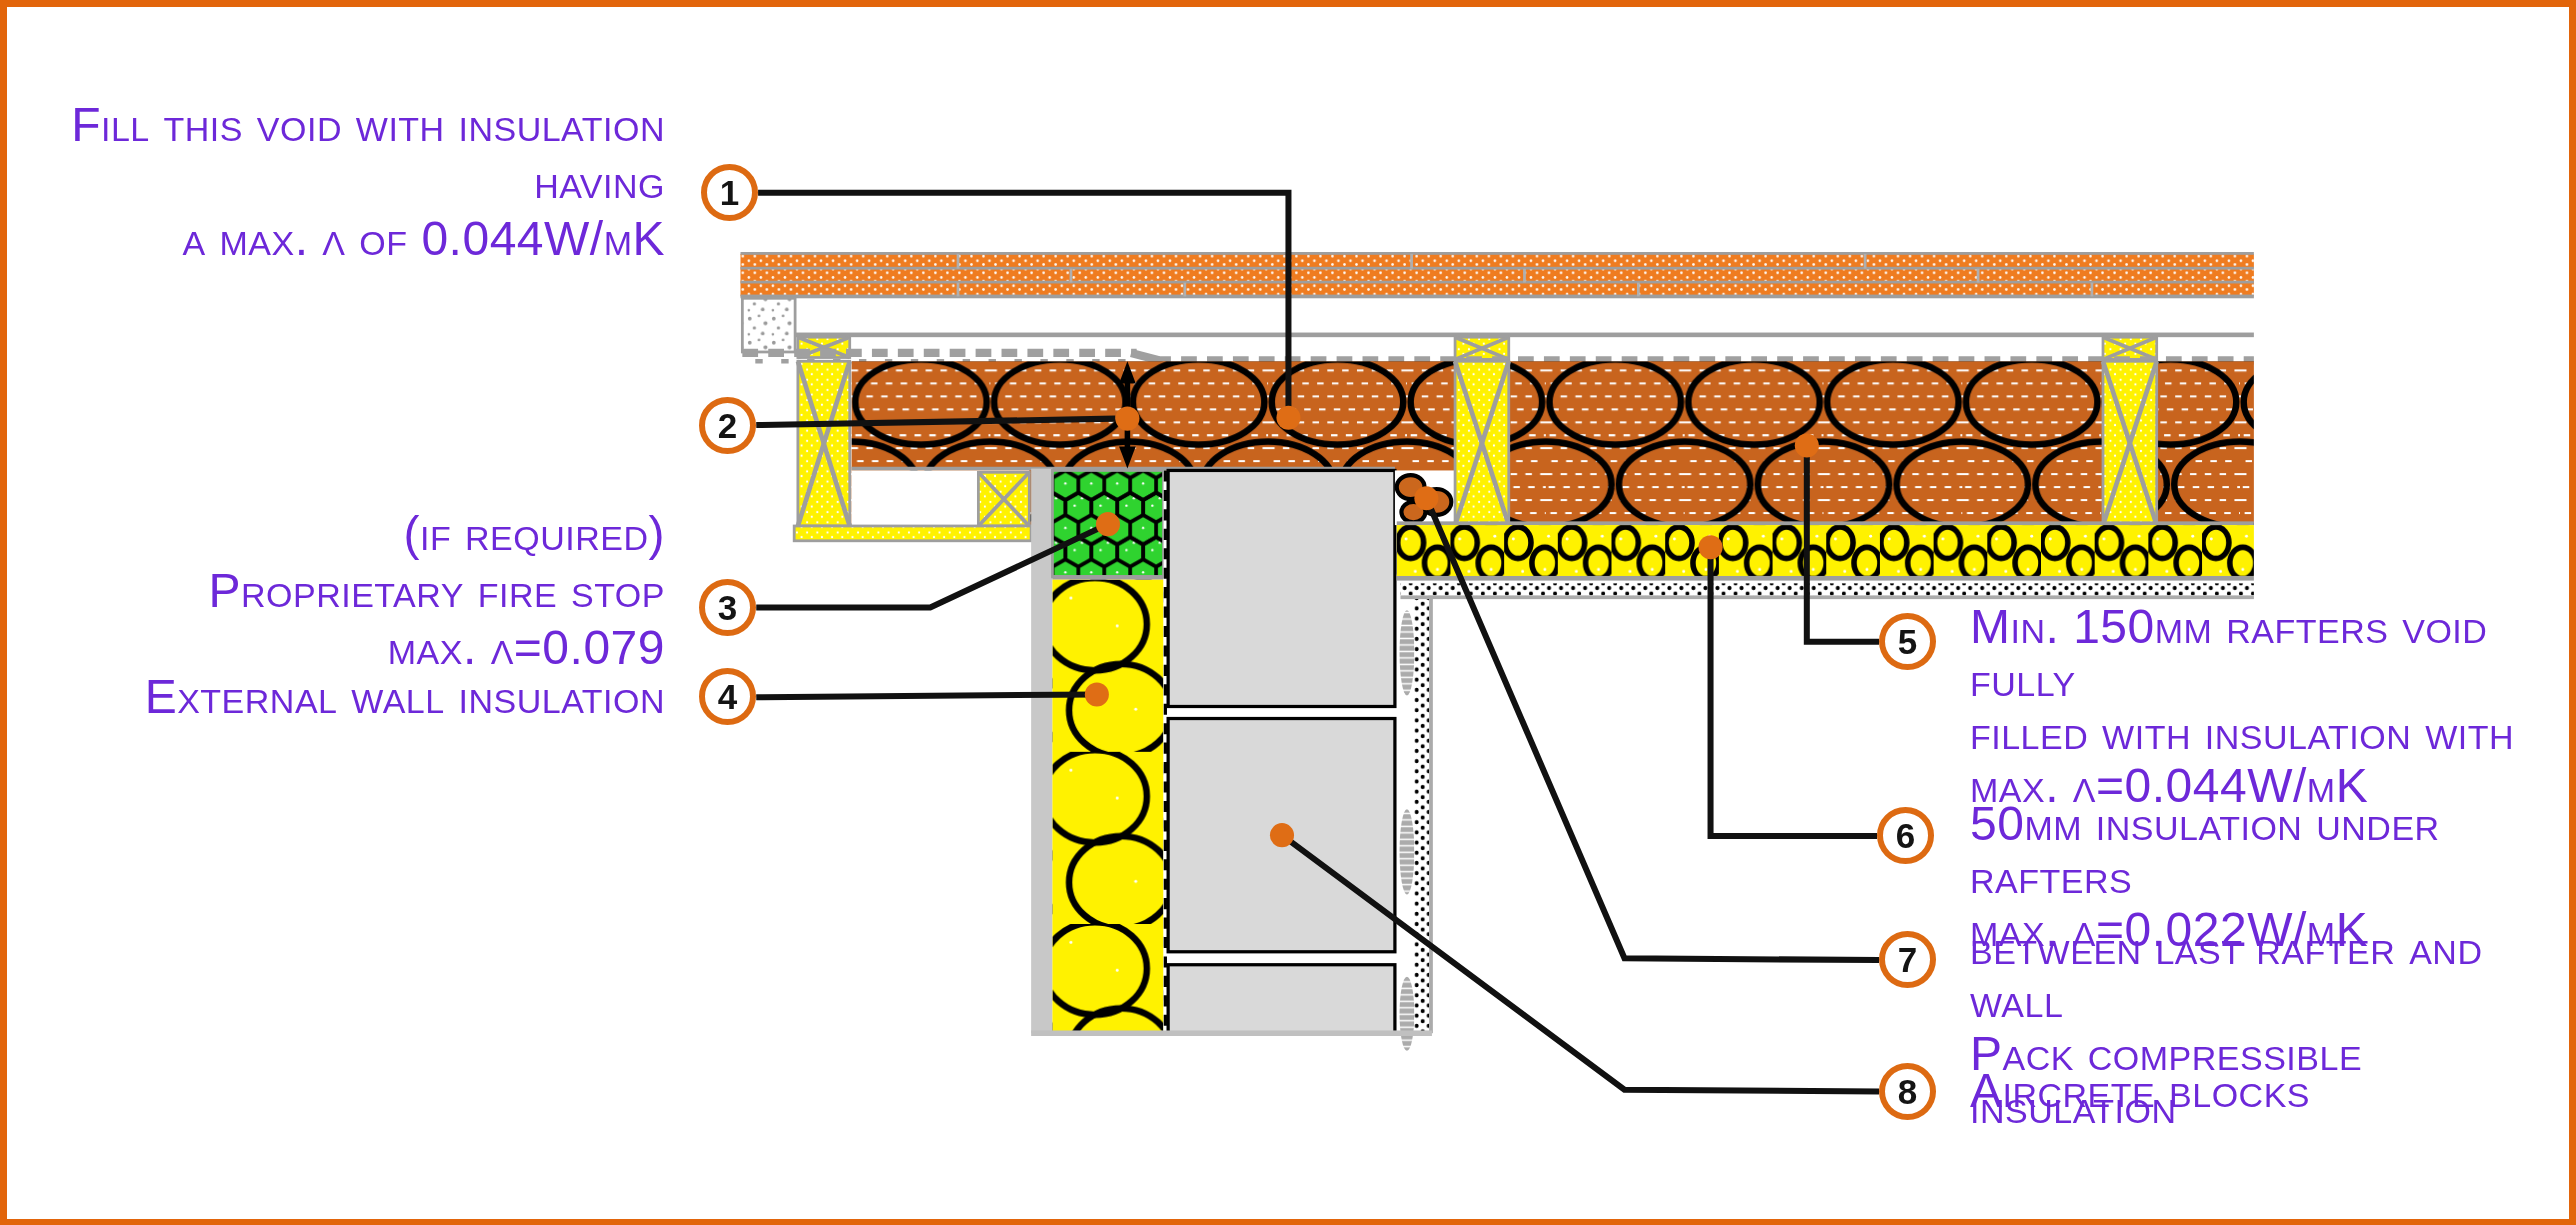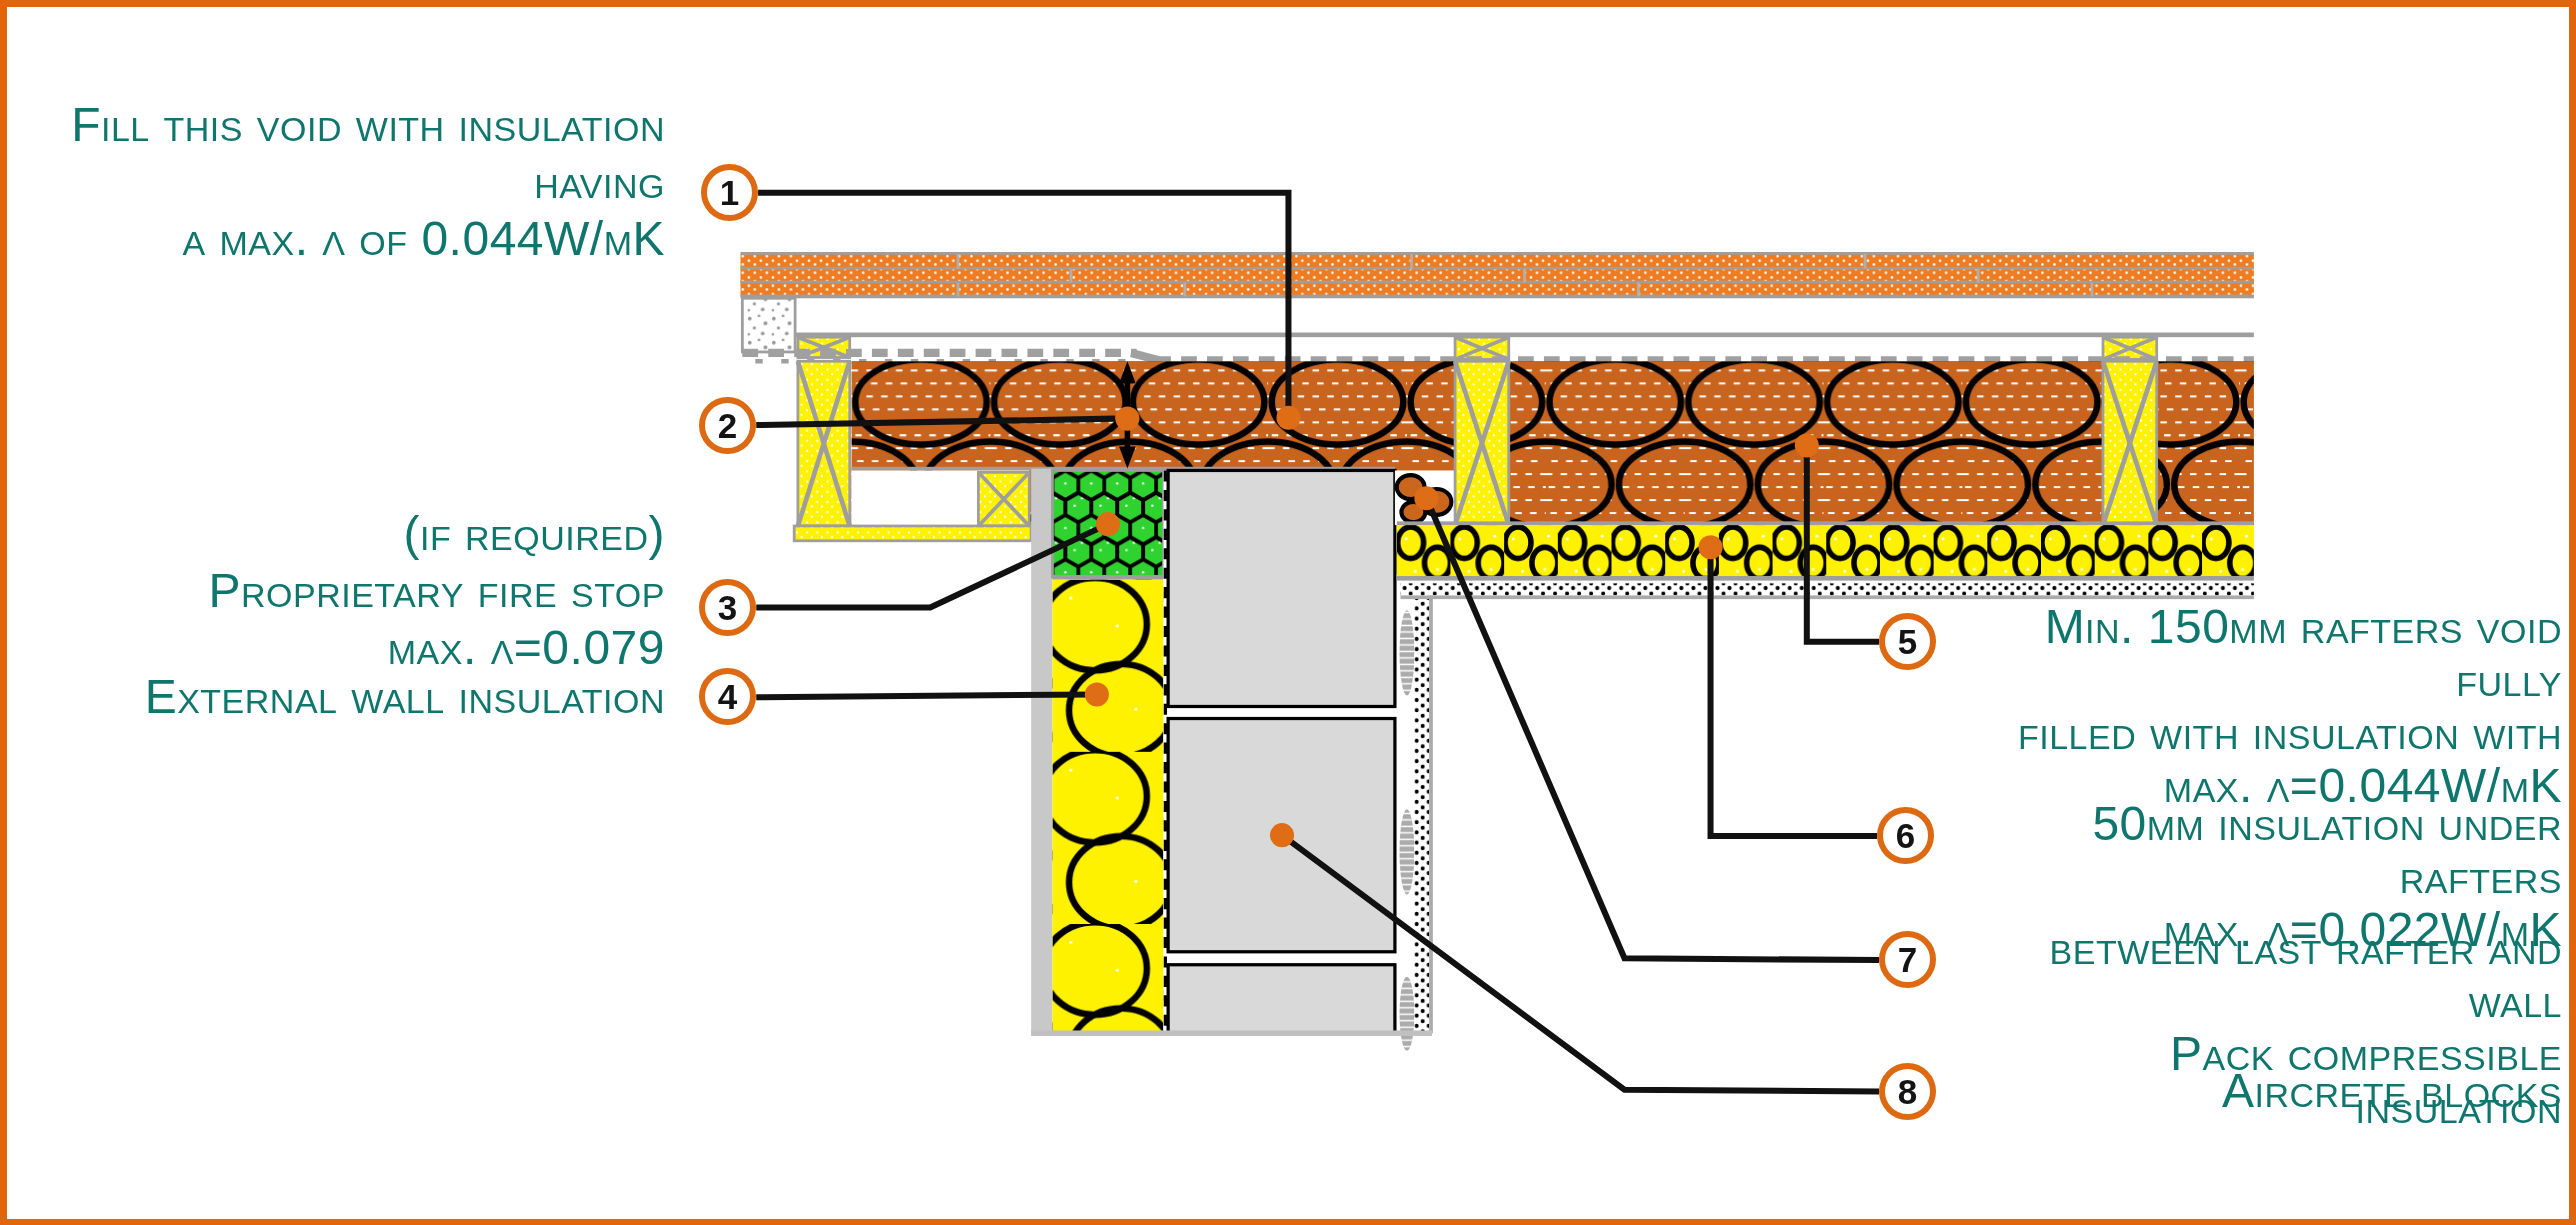--- a/index.html
+++ b/index.html
@@ -15,26 +15,26 @@
     position:absolute;inset:0;
     border:7.4px solid #E2650B;
     box-sizing:border-box;
     pointer-events:none;
     z-index:40;
   }
   .lbl{
     position:absolute;
     font-variant:small-caps;
     font-size:48px;
-    color:#0f766e;
+    color:#6d28d9;
     letter-spacing:0.5px;
     z-index:30;
   }
   .lbl.left{width:611px;left:54px;text-align:right;line-height:57px;}
-  .lbl.right{left:1970px;text-align:right;line-height:53px;width:592px;}
+  .lbl.right{left:1970px;text-align:left;line-height:53px;width:592px;}
   .badge{
     position:absolute;
     width:57px;height:57px;
     box-sizing:border-box;
     border:6.5px solid #DD6A12;
     border-radius:50%;
     background:#ffffff;
     display:flex;align-items:center;justify-content:center;
     font-weight:700;font-size:35px;color:#141414;
     z-index:30;

